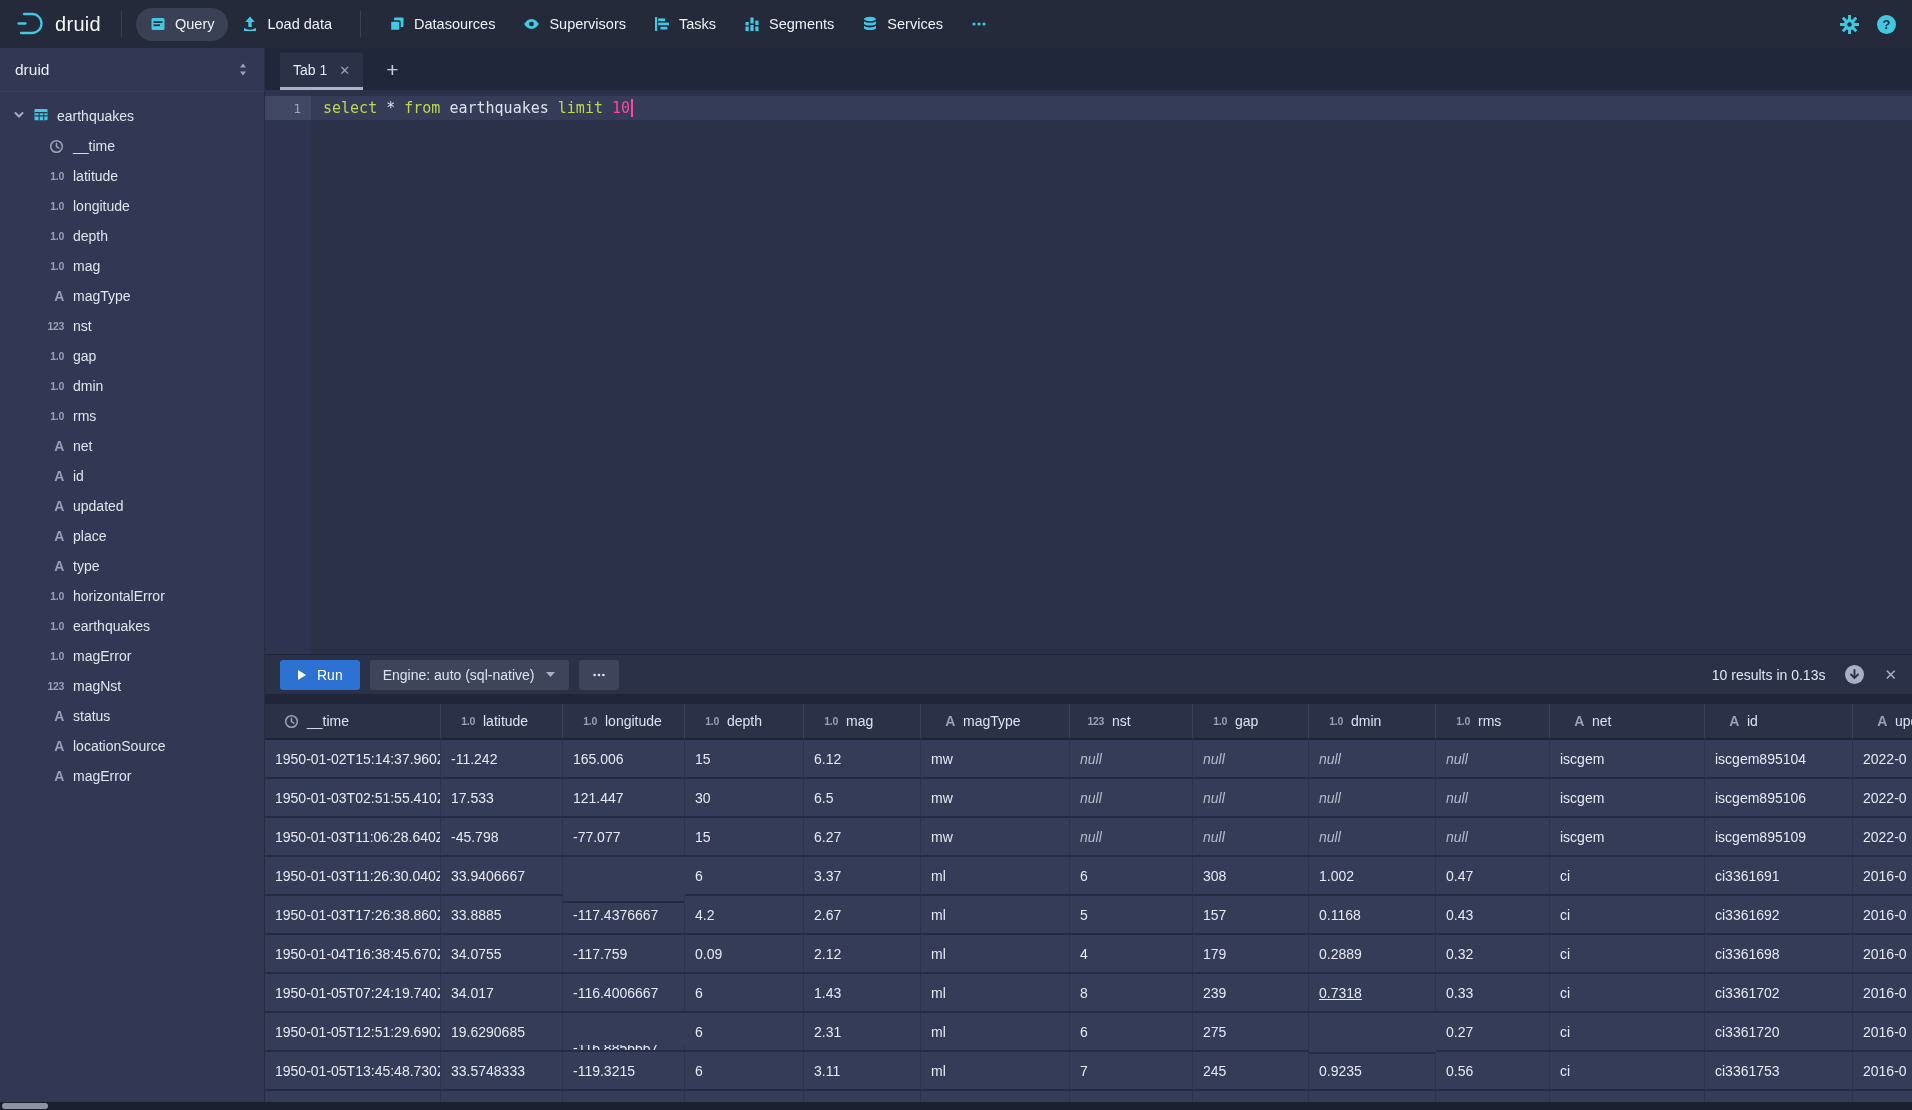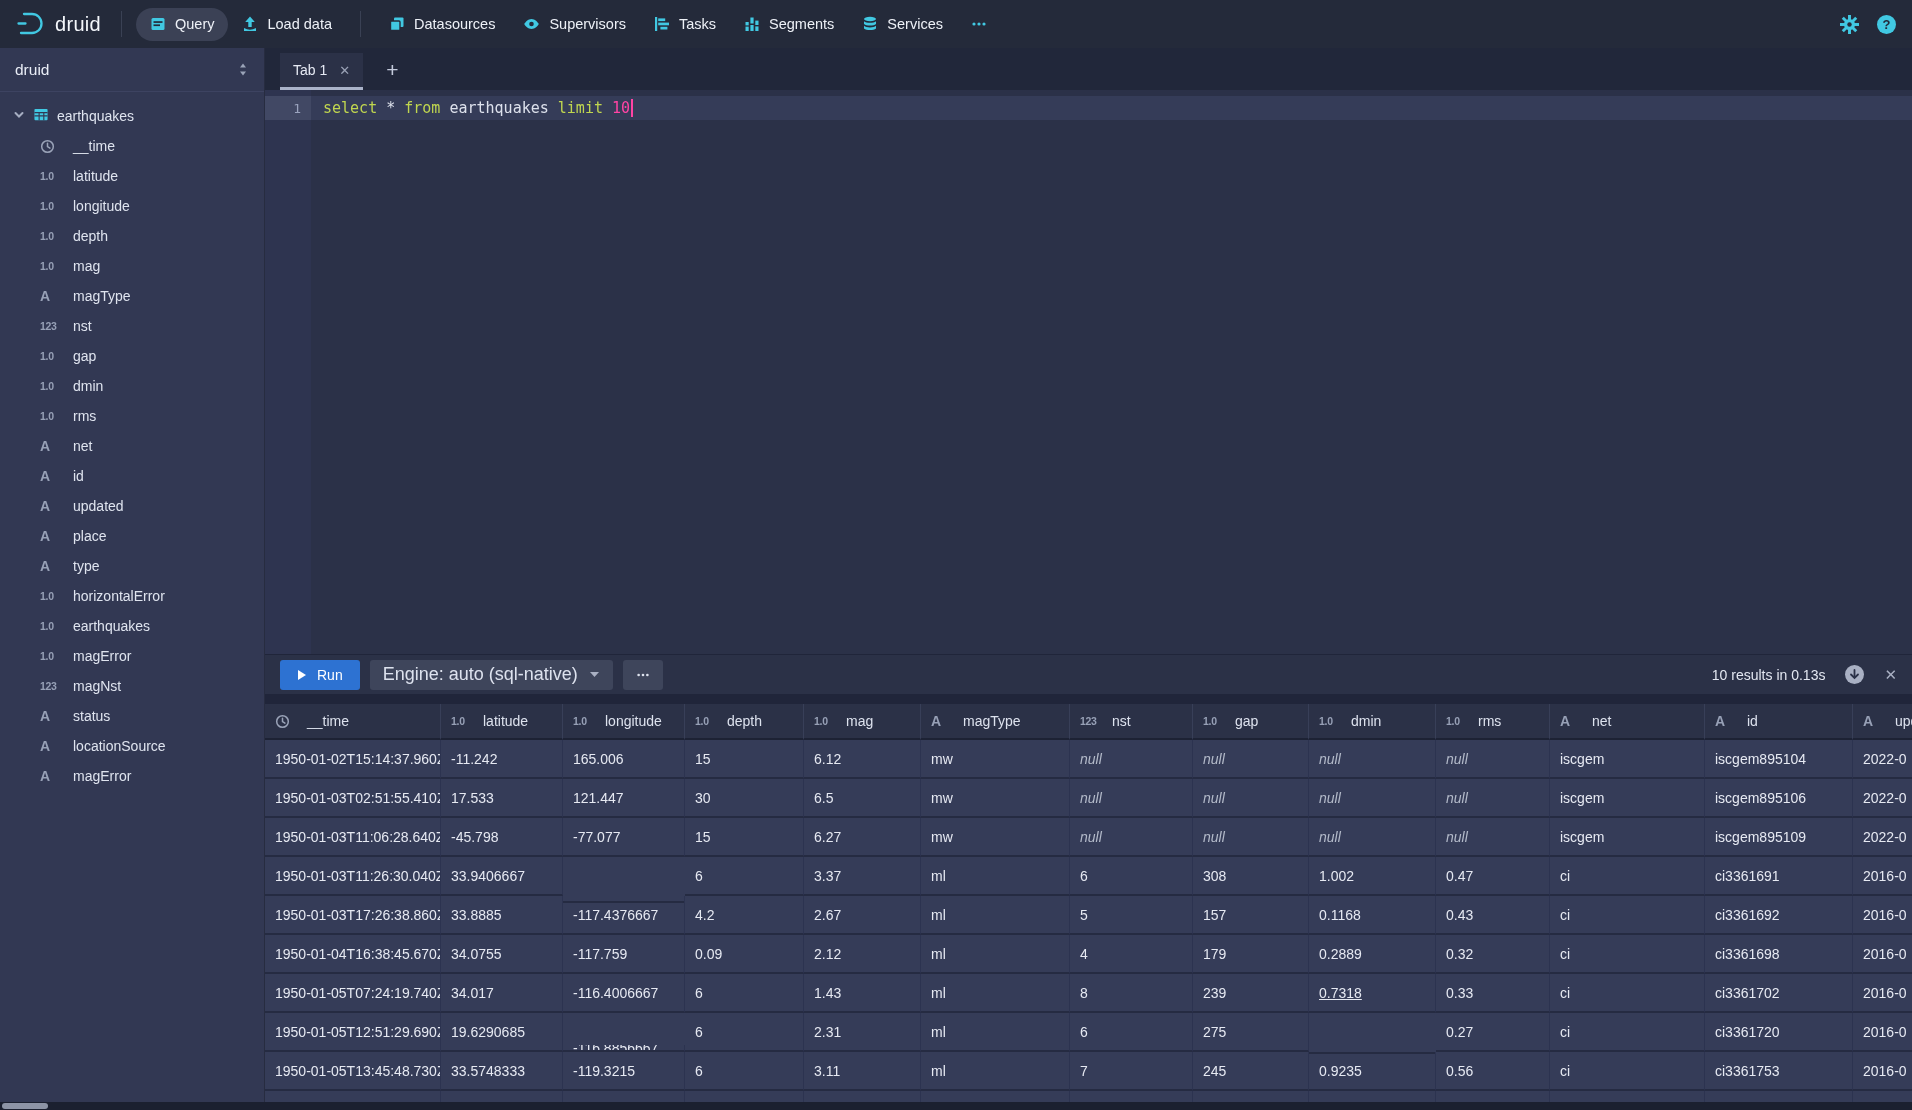--- a/index.html
+++ b/index.html
@@ -25,21 +25,21 @@
   
   .sidebar { width:265px; background:#323853; display:flex; flex-direction:column;
              border-right:1px solid #272c40; }
   .sidebar-header { height:44px; flex:none; display:flex; align-items:center; justify-content:space-between;
                     padding:0 15px; font-size:15.5px; color:#e9edf6; border-bottom:1px solid #3d4361; }
   .tree { padding:9px 0; flex:1; overflow:hidden; }
   .tree-item { display:flex; align-items:center; height:30px; padding-left:40px; gap:9px;
                font-size:14px; color:#dfe4ef; cursor:pointer; white-space:nowrap; }
   .tree-item.root { padding-left:13px; gap:8px; }
   .dtype { color:#97a0b6; font-size:10.5px; font-weight:bold; width:24px; flex:none;
-           text-align:left; letter-spacing:-.3px; }
+           text-align:right; letter-spacing:-.3px; }
   .dtype.string { font-size:14px; font-weight:600; }
   .dtype svg { vertical-align:middle; }
   
   .main { flex:1; min-width:0; display:flex; flex-direction:column; }
   .tabbar { height:42px; flex:none; background:#21273a; display:flex; align-items:flex-end; padding-left:15px; }
   .tab { display:flex; align-items:center; gap:12px; padding:0 13px; height:37px;
          background:#2b3147; border-bottom:3px solid #aab3c9; font-size:14px; color:#e6eaf4; cursor:pointer; }
   .tab-close { color:#9aa2b6; font-size:13px; }
   .new-tab { margin-left:16px; color:#c3cadb; font-size:21px; line-height:1; padding:0 7px;
              align-self:center; cursor:pointer; }
@@ -55,21 +55,21 @@
   .tok-keyword { color:#c0d64f; }
   .tok-plain   { color:#dde1ec; }
   .tok-number  { color:#ff44a4; }
   .cursor { display:inline-block; width:2px; height:18px; background:#ff44a4; margin-left:1px; vertical-align:middle; }
   
   .runbar { height:40px; flex:none; background:#2b3147; display:flex; align-items:center;
             padding:0 15px; gap:10px; border-top:1px solid #20253a; }
   .btn-run { display:flex; align-items:center; gap:10px; background:#2d72d2; color:#fff;
              border-radius:3px; height:30px; padding:0 17px; font-size:14px; cursor:pointer; }
   .btn-gray { display:flex; align-items:center; gap:11px; background:#3e455b; color:#dde2ee;
-              border-radius:3px; height:30px; padding:0 13px; font-size:18px; cursor:pointer; }
+              border-radius:3px; height:30px; padding:0 13px; font-size:14px; cursor:pointer; }
   .runbar-right { margin-left:auto; display:flex; align-items:center; gap:20px; }
   .results-count { font-size:14px; color:#e3e7f1; }
   .dl-circle { width:19px; height:19px; border-radius:50%; background:#a9b0c3; display:flex;
                align-items:center; justify-content:center; cursor:pointer; }
   .x-icon { color:#a9b0c3; font-size:15px; cursor:pointer; }
   
   .results { height:406px; flex:none; margin-top:10px; overflow:hidden; background:#20253a; }
   .thead { display:flex; height:36px; background:#2b3147; }
   .th { flex:none; display:flex; align-items:center; gap:8px; padding:0 10px; font-size:14px;
         color:#dde2ee; border-right:1px solid #383f58; border-bottom:2px solid #1d2234;

